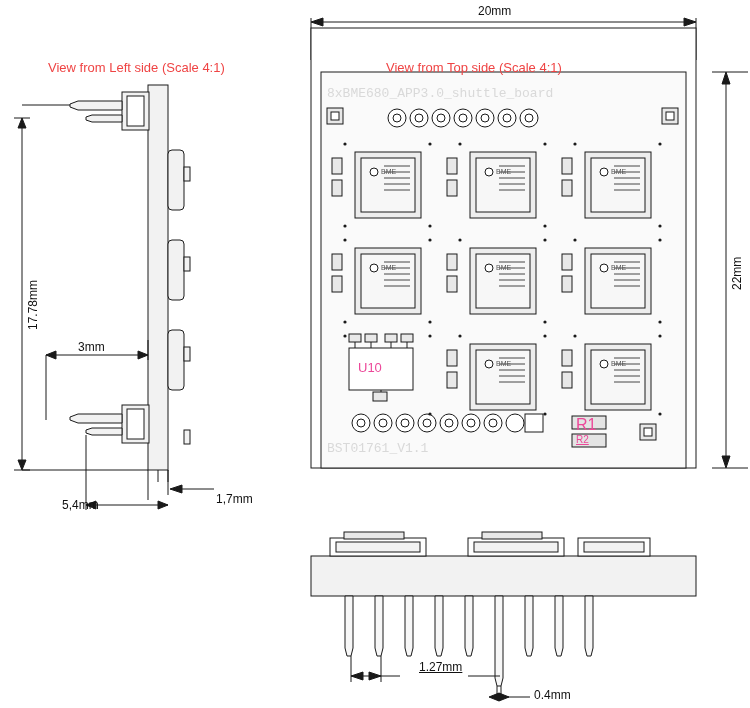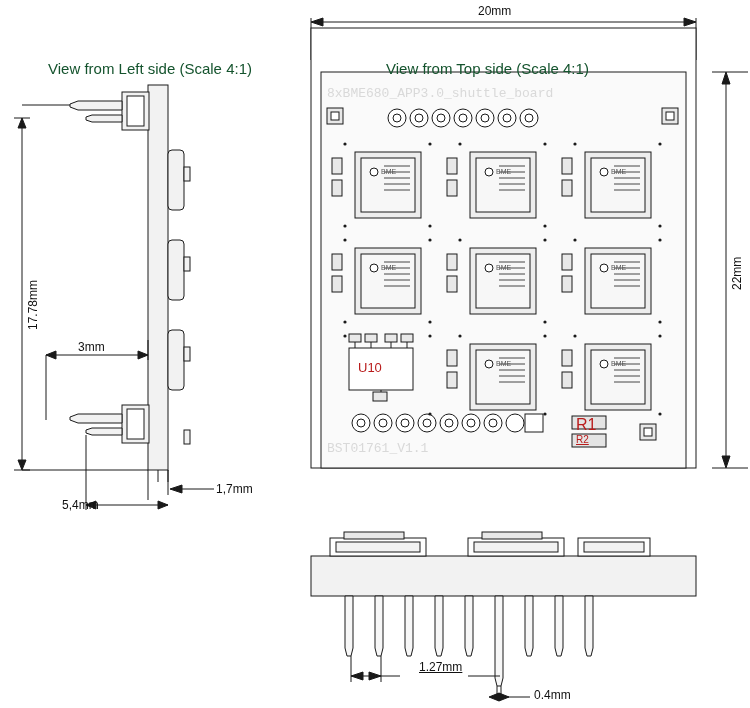--- a/index.html
+++ b/index.html
@@ -17,26 +17,26 @@
   }
   .canvas {
     position: absolute;
     left: 0; top: 0;
     width: 750px;
     height: 708px;
   }
   .lbl {
     position: absolute;
     font-size: 12.5px;
-    color: #b91c1c;
+    color: #ec4899;
     white-space: nowrap;
   }
   .title {
-    font-size: 15px;
-    color: #14532d;
+    font-size: 13px;
+    color: #ef4444;
     white-space: nowrap;
   }
   .dim {
     font-size: 12px;
     color: #111;
     white-space: nowrap;
   }
   .vert {
     transform: rotate(-90deg);
     transform-origin: left top;
@@ -368,21 +368,21 @@
 
     <text x="327" y="97" class="silk" font-size="13">8xBME680_APP3.0_shuttle_board</text>
     <text x="327" y="452" class="silk" font-size="13">BST01761_V1.1</text>
   </svg>
 
   <div class="lbl title" style="left:48px; top:60px;">View from Left side (Scale 4:1)</div>
   <div class="lbl title" style="left:386px; top:60px;">View from Top side (Scale 4:1)</div>
 
   <div class="lbl dim vert" style="left:26px; top:330px;">17.78mm</div>
   <div class="lbl dim" style="left:78px; top:340px;">3mm</div>
-  <div class="lbl dim" style="left:216px; top:482px;">1,7mm</div>
+  <div class="lbl dim" style="left:216px; top:492px;">1,7mm</div>
   <div class="lbl dim" style="left:62px; top:498px;">5,4mm</div>
 
   <div class="lbl dim" style="left:478px; top:4px;">20mm</div>
   <div class="lbl dim vert" style="left:730px; top:290px;">22mm</div>
 
   <div class="lbl dim" style="left:419px; top:660px;text-decoration:underline;">1.27mm</div>
   <div class="lbl dim" style="left:534px; top:688px;">0.4mm</div>
 
   <div class="lbl" style="left:358px; top:360px; font-size:13px;">U10</div>
   <div class="lbl" style="left:576px; top:416px; font-size:16px;">R1</div>

